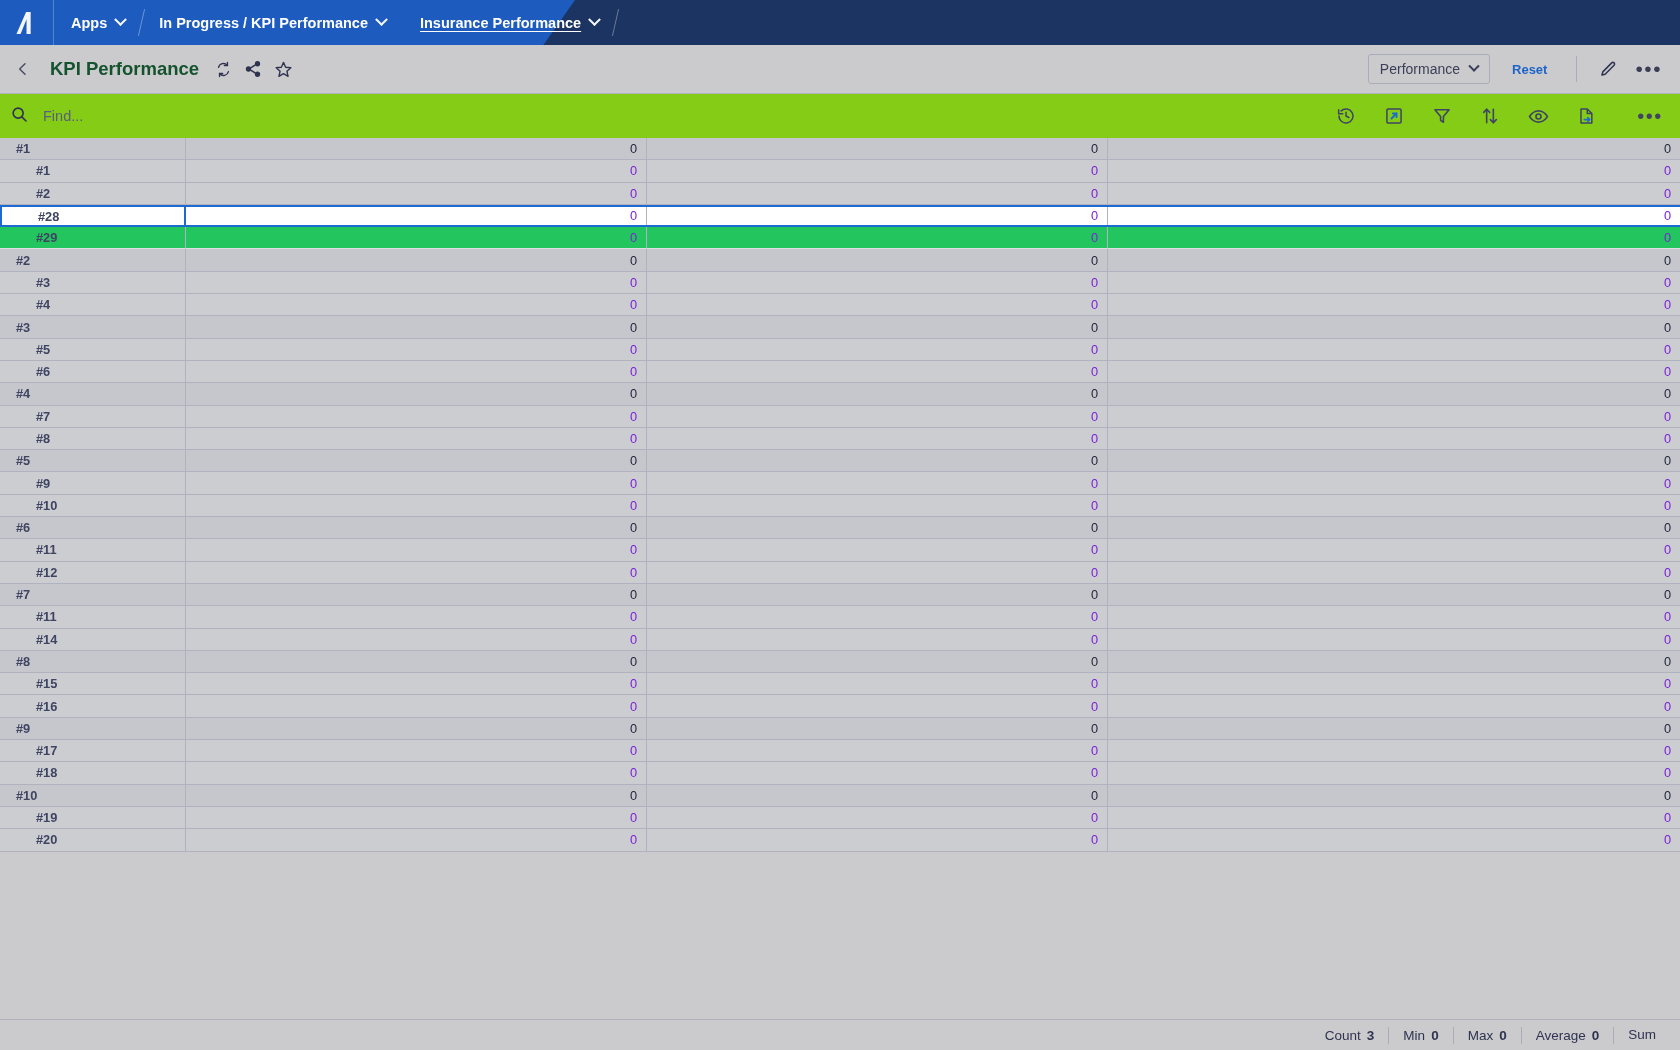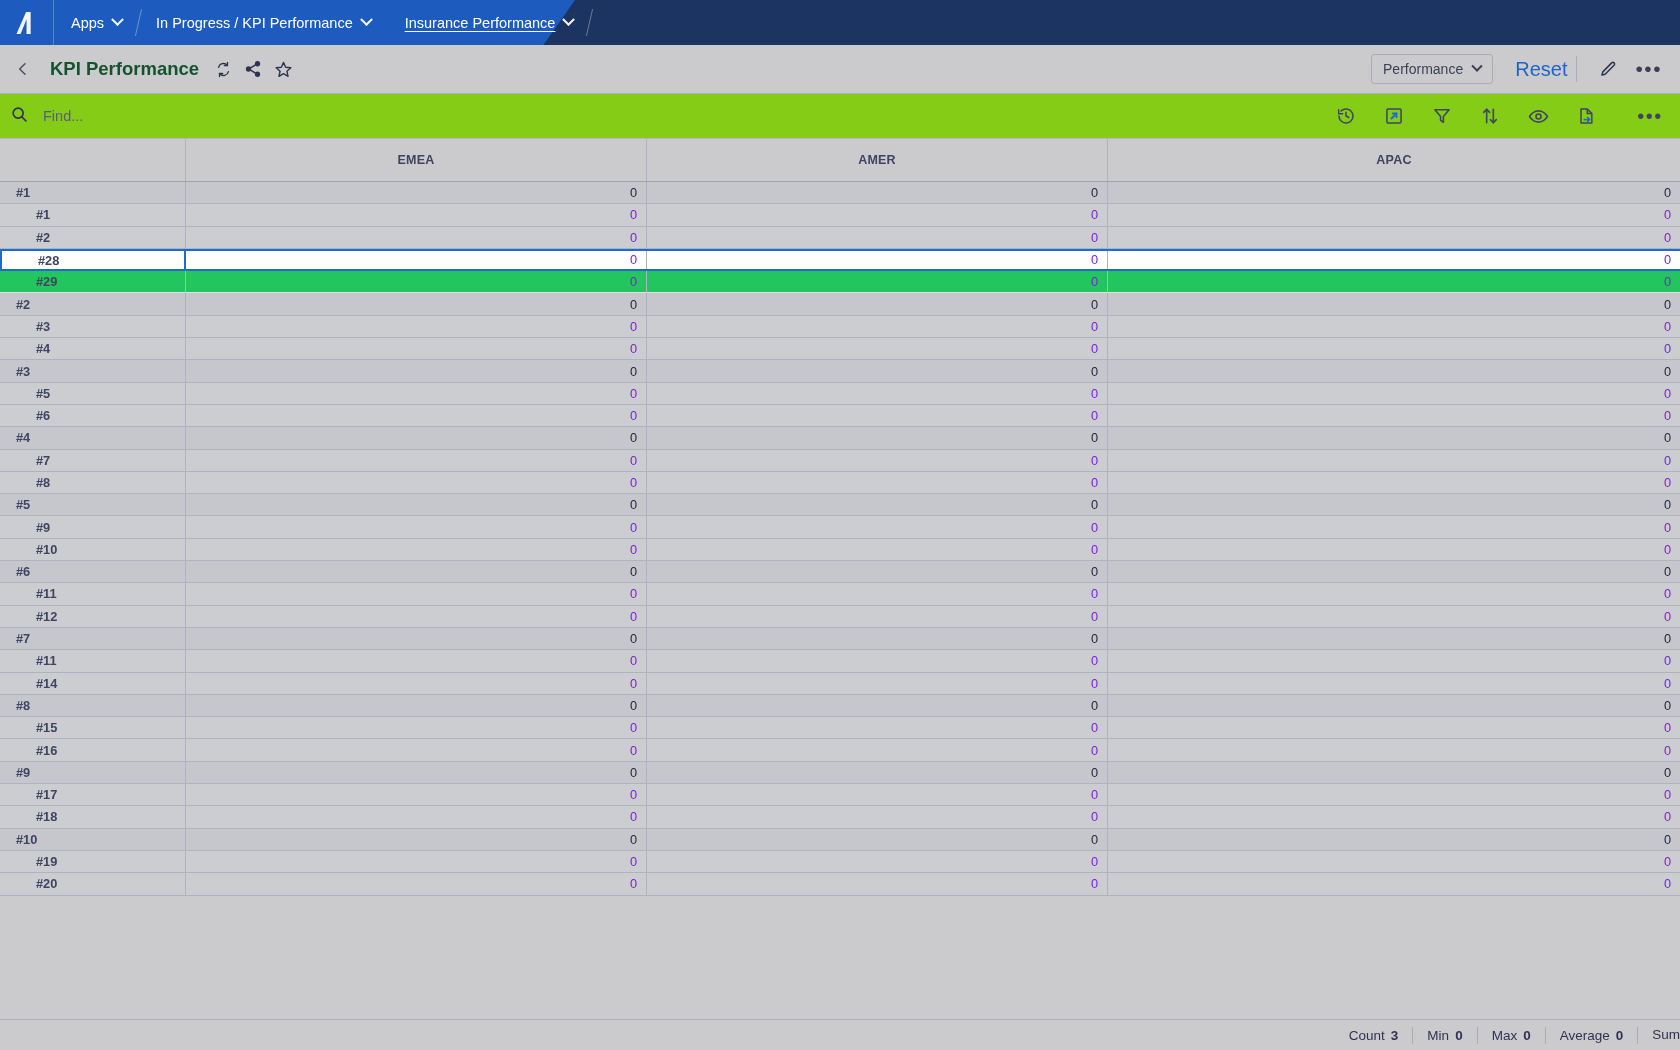--- a/index.html
+++ b/index.html
@@ -19,21 +19,21 @@
     align-items: stretch;
     color: #ffffff;
   }
   .nav-blue-band {
     position: absolute;
     left: 0; top: 0; bottom: 0;
     width: 575px;
     background: #1d5bbf;
     clip-path: polygon(0 0, 100% 0, 94.5% 100%, 0 100%);
   }
-  .nav-inner { position: relative; display: flex; align-items: stretch; z-index: 2; }
+  .nav-inner { position: relative; display: flex; align-items: stretch; z-index: 2; font-weight: bold; }
   .logo-cell {
     width: 54px; display: flex; align-items: center; justify-content: center;
     border-right: 1px solid rgba(255,255,255,0.25);
   }
   .logo-glyph { width: 22px; height: 24px; }
   .nav-item {
     display: flex; align-items: center; gap: 9px;
     padding: 0 17px;
     font-size: 14.5px;
     color: #ffffff;
@@ -85,21 +85,21 @@
   .view-select {
     display: flex; align-items: center; gap: 10px;
     height: 30px; padding: 0 11px;
     border: 1px solid #a9acbb; border-radius: 3px;
     background: #cbcbce; color: #3a3f57; font-size: 14px;
   }
   .select-caret {
     width: 8px; height: 8px; border-right: 2px solid #3a3f57; border-bottom: 2px solid #3a3f57;
     transform: rotate(45deg) translate(-2px,-2px);
   }
-  .reset-btn { color: #1e63c8; font-size: 20px; font-weight: normal; margin-left: 22px; margin-right: 9px; }
+  .reset-btn { color: #1e63c8; font-size: 13px; font-weight: bold; margin-left: 22px; margin-right: 29px; }
   .vdiv { width: 1px; height: 26px; background: #a9acbb; margin-right: 18px; }
   .pencil-btn { width: 24px; height: 24px; color: #2f3350; display:flex; align-items:center; justify-content:center;}
   .dots { color: #3b3f55; font-size: 21px; letter-spacing: 1.5px; line-height: 10px; margin-left: 16px; }
 
   
   .searchrow {
     height: 45px; background: #84cc16;
     border-top: 1px solid #b0b2bb;
     display: flex; align-items: center; padding: 0 18px 0 10px;
     position: relative;
@@ -174,21 +174,21 @@
   .grow.belowsel .lcell,
   .grow.belowsel .dcell { border-bottom: 1px solid #dfe0e6; }
 
   
   .grid-fill { background: #cbcbce; }
   .statusbar {
     position: absolute; left: 0; right: 0; bottom: 0;
     height: 31px; background: #cbcbce;
     border-top: 1px solid #b0b2bb;
     display: flex; align-items: center; justify-content: flex-end;
-    padding-right: 0;
+    padding-right: 24px;
   }
   .stat {
     font-size: 13.5px; color: #2f3350;
     padding: 0 14px;
     border-right: 1px solid #a9acbb;
     display: flex; gap: 6px; align-items: center;
     height: 17px;
   }
   .stat:last-child { border-right: none; padding-right: 0; flex-direction: column; }
   .stat b { font-weight: bold; }
@@ -316,26 +316,20 @@
           <polyline points="13.5,3.5 13.5,9 19,9"></polyline>
         <path d="M10 16.2h6" stroke="#1d6ad1" stroke-width="2.1" stroke-linecap="round"></path>
         <polyline points="14.2,14 16.4,16.2 14.2,18.4" stroke="#1d6ad1" stroke-width="2.1" stroke-linecap="round"></polyline>
       </svg>
     </div>
     <div class="tool-icon dots" style="font-size:20px;color:#3f4463;">•••</div>
   </div>
 </div>
 
 <div class="grid">
-  <div class="ghead">
-    <div class="hcell col-label"></div>
-    <div class="hcell col-data">EMEA</div>
-    <div class="hcell col-data">AMER</div>
-    <div class="hcell col-data-last">APAC</div>
-  </div>
   <div id="grid-body">
       <div class="grow lvl0">
         <div class="lcell">#1</div>
         <div class="dcell col-data">0</div>
         <div class="dcell col-data">0</div>
         <div class="dcell col-data-last last">0</div>
       </div>
       <div class="grow lvl1">
         <div class="lcell">#1</div>
         <div class="dcell col-data">0</div>

